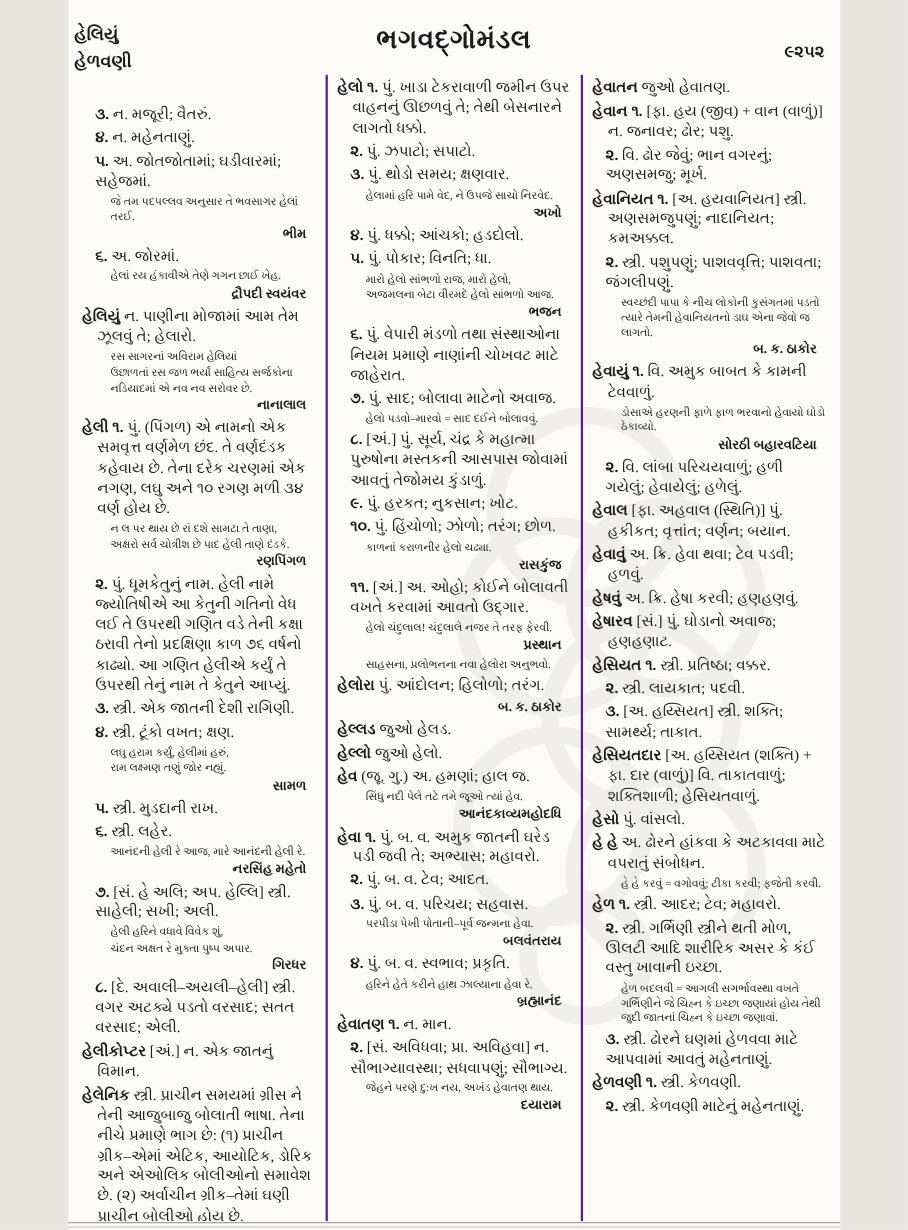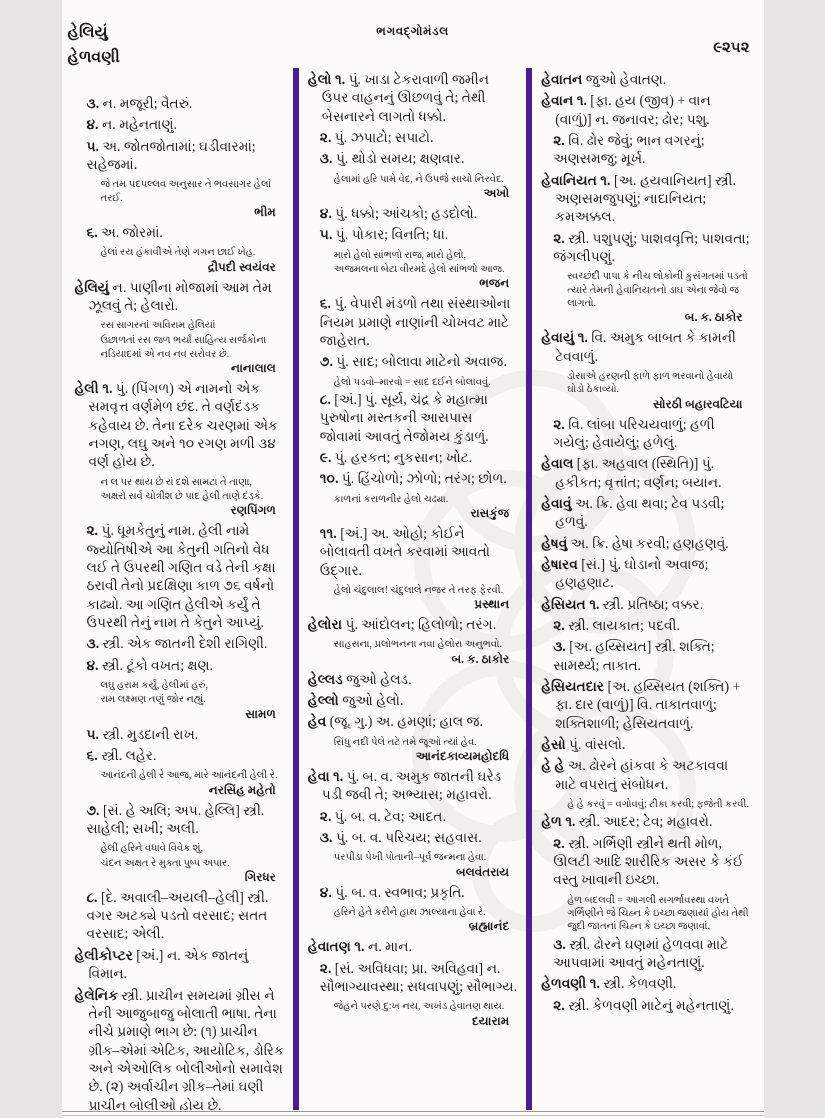--- a/index.html
+++ b/index.html
@@ -18,29 +18,29 @@
   .wm.w1{width:150px;height:150px;left:380px;top:370px;}
   .wm.w2{width:150px;height:150px;left:452px;top:452px;}
   .wm.w3{width:150px;height:150px;left:352px;top:470px;}
   .wm.w4{width:150px;height:150px;left:430px;top:560px;}
   .wm.w5{width:150px;height:150px;left:350px;top:660px;}
   .wm.w6{width:150px;height:150px;left:452px;top:700px;}
   .wm.w7{width:90px;height:90px;left:410px;top:810px;}
 
   .hdr{position:absolute;top:18px;left:0;right:0;height:52px;}
   .run-head{position:absolute;left:6px;top:2px;font-weight:bold;font-size:16px;line-height:1.55;}
-  .hdr-title{position:absolute;left:0;right:0;top:6px;text-align:center;font-weight:bold;font-size:12px;letter-spacing:.5px;}
+  .hdr-title{position:absolute;left:0;right:0;top:6px;text-align:center;font-weight:bold;font-size:24px;letter-spacing:.5px;}
   .hdr-page{position:absolute;right:14px;top:21px;font-weight:bold;font-size:15px;}
 
   .columns{
     position:absolute;top:68px;left:4px;right:4px;bottom:8px;
     display:flex;align-items:stretch;
   }
   .col{flex:1 1 0;padding:0 9px;overflow:hidden;}
-  .col + .col{border-left:6px solid #4c1d95;}
+  .col + .col{border-left:2px solid #4c1d95;}
   .col-0{padding-top:24px;}
 
   .blk{margin:3px 0;font-size:13.8px;line-height:1.33;}
   .blk .head{font-weight:bold;}
   .entry{padding-left:14px;text-indent:-14px;}
   .sense{padding-left:12px;text-indent:0;}
   .quote{padding-left:26px;font-size:10px;margin:1px 0;}
   .attrib{text-align:right;font-weight:bold;font-size:12px;padding-right:8px;margin:0 0 3px 0;}
 
   .bottom-rule{
@@ -122,22 +122,22 @@
         <p class="blk sense"><span class="head">૭.</span> પું. સાદ; બોલાવા માટેનો અવાજ.</p>
         <p class="blk quote">હેલો પડવો–મારવો = સાદ દઈને બોલાવવું.</p>
         <p class="blk sense"><span class="head">૮.</span> [અં.] પું. સૂર્ય, ચંદ્ર કે મહાત્મા પુરુષોના મસ્તકની આસપાસ જોવામાં આવતું તેજોમય કુંડાળું.</p>
         <p class="blk sense"><span class="head">૯.</span> પું. હરકત; નુકસાન; ખોટ.</p>
         <p class="blk sense"><span class="head">૧૦.</span> પું. હિંચોળો; ઝોળો; તરંગ; છોળ.</p>
         <p class="blk quote">કાળનાં કરાળનીર હેલો ચઢ્યા.</p>
         <p class="blk attrib">રાસકુંજ</p>
         <p class="blk sense"><span class="head">૧૧.</span> [અં.] અ. ઓહો; કોઈને બોલાવતી વખતે કરવામાં આવતો ઉદ્ગાર.</p>
         <p class="blk quote">હેલો ચંદુલાલ! ચંદુલાલે નજર તે તરફ ફેરવી.</p>
         <p class="blk attrib">પ્રસ્થાન</p>
+        <p class="blk quote">સાહસના, પ્રલોભનના નવા હેલોરા અનુભવો.</p>
         <p class="blk entry"><span class="head">હેલોરા</span> પું. આંદોલન; હિલોળો; તરંગ.</p>
-        <p class="blk quote">સાહસના, પ્રલોભનના નવા હેલોરા અનુભવો.</p>
         <p class="blk attrib">બ. ક. ઠાકોર</p>
         <p class="blk entry"><span class="head">હેલ્લડ</span> જુઓ હેલડ.</p>
         <p class="blk entry"><span class="head">હેલ્લો</span> જુઓ હેલો.</p>
         <p class="blk entry"><span class="head">હેવ</span> (જૂ. ગુ.) અ. હમણાં; હાલ જ.</p>
         <p class="blk quote">સિંધુ નદી પેલે તટે તમે જૂઓ ત્યાં હેવ.</p>
         <p class="blk attrib">આનંદકાવ્યમહોદધિ</p>
         <p class="blk entry"><span class="head">હેવા ૧.</span> પું. બ. વ. અમુક જાતની ઘરેડ પડી જવી તે; અભ્યાસ; મહાવરો.</p>
         <p class="blk sense"><span class="head">૨.</span> પું. બ. વ. ટેવ; આદત.</p>
         <p class="blk sense"><span class="head">૩.</span> પું. બ. વ. પરિચય; સહવાસ.</p>
         <p class="blk quote">પરપીડા પેખી પોતાની–પૂર્વ જન્મના હેવા.</p>

